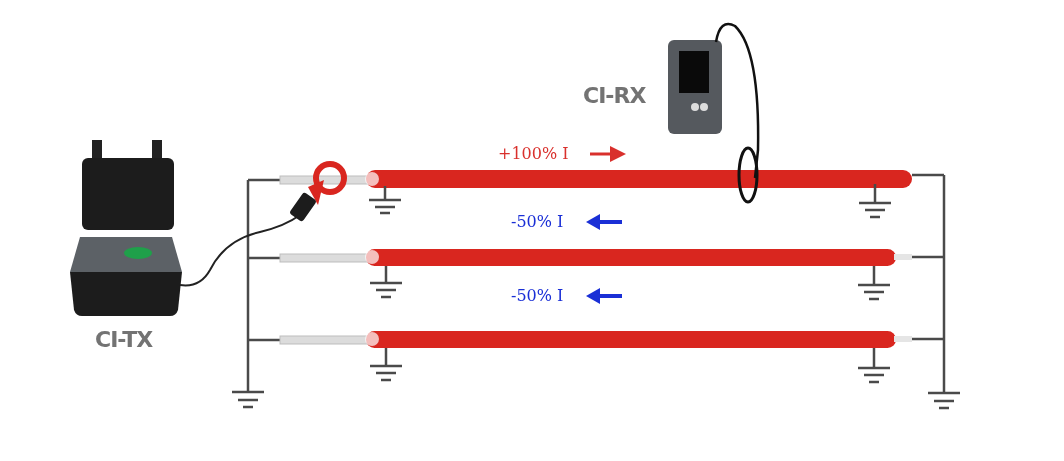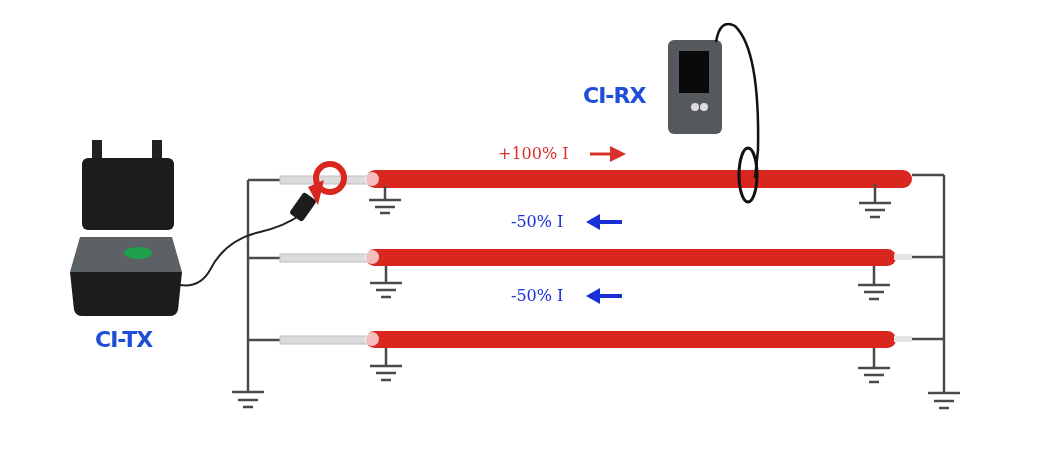--- a/index.html
+++ b/index.html
@@ -1,18 +1,18 @@
 <!DOCTYPE html>
 <html><head>
 <meta charset="utf-8">
 <style>
   html, body { margin: 0; padding: 0; background: #ffffff; }
   body { width: 1064px; height: 461px; position: relative; overflow: hidden; font-family: "Liberation Sans", sans-serif; }
   svg { position: absolute; left: 0; top: 0; }
-  .lbl { position: absolute; font-family: "DejaVu Sans", sans-serif; font-weight: bold; color: #1d4ed8; letter-spacing: -1px; }
+  .lbl { position: absolute; font-family: "DejaVu Sans", sans-serif; font-weight: bold; color: #737373; letter-spacing: -1px; }
   .cur { position: absolute; font-family: "DejaVu Serif", serif; font-size: 16px; text-align: center; }
 </style>
 </head>
 <body>
 
 <svg width="1064" height="461" viewBox="0 0 1064 461">
 
   <g stroke="#4a4a4a" stroke-width="2.5" fill="none">
     <line x1="248" y1="180" x2="248" y2="392"></line>
     <line x1="248" y1="180" x2="280" y2="180"></line>

